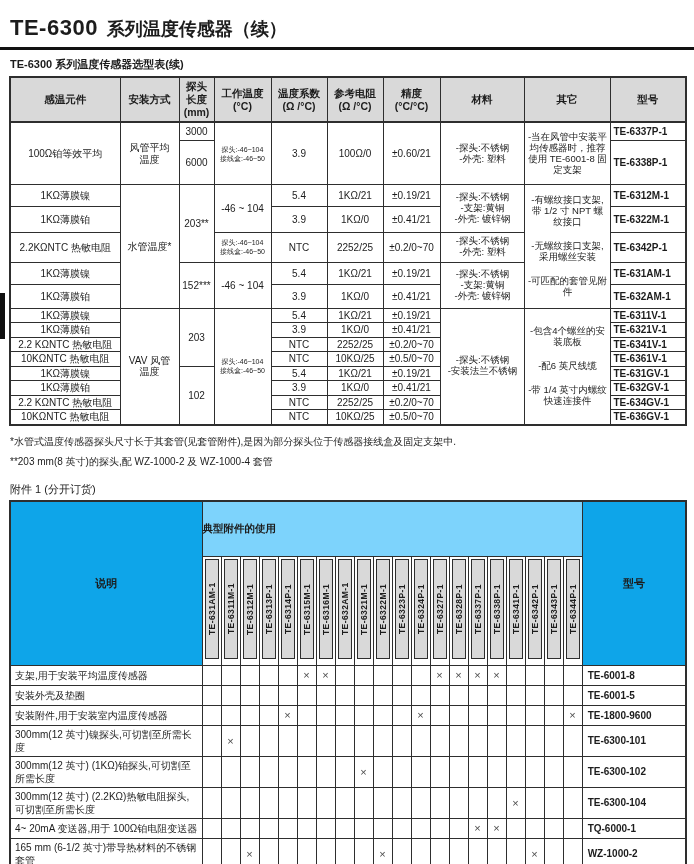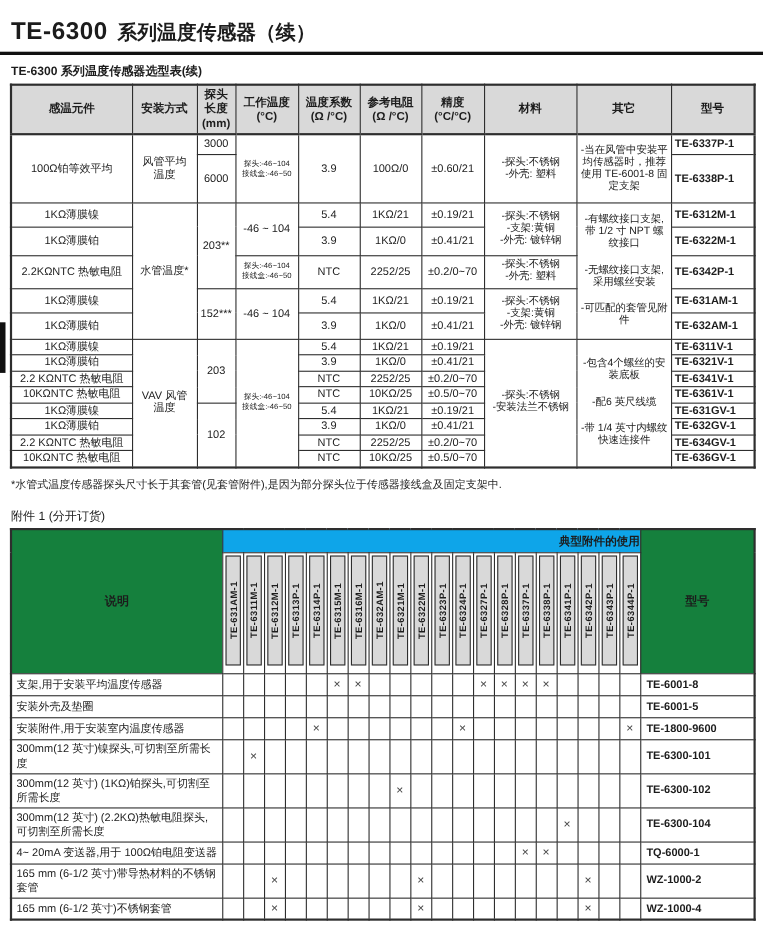--- a/index.html
+++ b/index.html
@@ -19,22 +19,22 @@
   .t1 .other .item + .item{margin-top:13px;}
   .t1 .model{text-align:left;font-weight:bold;padding-left:3px;}
   .t1 .tsmall{font-size:7px;line-height:1.3;}
   tr.h18{height:18px;} tr.h44{height:44px;} tr.h22{height:22px;} tr.h26{height:26px;}
   tr.h30{height:30px;} tr.h24{height:24px;} tr.h14{height:14px;}
   .foot{margin:10px 0 0 10px;font-size:10px;line-height:1.2;}
   .foot .fn + .fn{margin-top:8px;}
   .cap2{margin:14px 0 0 10px;font-size:11px;font-weight:normal;}
   .t2{margin:3px 0 0 9px;width:676px;border:2px solid #2e2e2e;}
   .t2 th,.t2 td{border:1px solid #2e2e2e;}
-  .t2 .desc-hd,.t2 .model-hd{background:#15803d;font-weight:bold;font-size:11px;text-align:center;}
-  .t2 .band{background:#0ea5e9;font-weight:bold;font-size:10.5px;text-align:right;padding:3px 0;}
+  .t2 .desc-hd,.t2 .model-hd{background:#0ea5e9;font-weight:bold;font-size:11px;text-align:center;}
+  .t2 .band{background:#7dd3fc;font-weight:bold;font-size:10.5px;text-align:left;padding:20px 0;}
   .t2 .rot-th{background:#fff;height:102px;vertical-align:middle;text-align:center;padding:2px 0;}
   .t2 .rot{display:inline-block;writing-mode:vertical-rl;transform:rotate(180deg);background:#d9d9d9;border:1px solid #2e2e2e;padding:5px 0;font-weight:bold;font-size:8.5px;letter-spacing:0.4px;height:88px;line-height:12px;}
   .t2 td.desc{font-size:10px;text-align:left;padding:2px 4px;line-height:1.3;}
   .t2 td.mark{text-align:center;font-size:11px;color:#4a4a4a;padding:0;}
   .t2 td.model2{font-weight:bold;font-size:10px;text-align:left;padding:2px 0 2px 5px;}
   .t2 tbody tr{height:20px;}
 </style>
 </head>
 <body>
 
@@ -242,20 +242,21 @@
         <td>NTC</td>
         <td>10KΩ/25</td>
         <td>±0.5/0~70</td>
         <td class="model">TE-636GV-1</td>
       </tr>
     </tbody>
   </table>
 
   <div class="foot">
     <div class="fn">*水管式温度传感器探头尺寸长于其套管(见套管附件),是因为部分探头位于传感器接线盒及固定支架中.</div>
+    <div class="fn">**203 mm(8 英寸)的探头,配 WZ-1000-2 及 WZ-1000-4 套管</div>
   </div>
 
   <div class="cap2">附件 1 (分开订货)</div>
 
   <table class="t2">
     <colgroup>
       <col style="width:192px">
       <col span="20" style="width:19px">
       <col style="width:104px">
     </colgroup>

